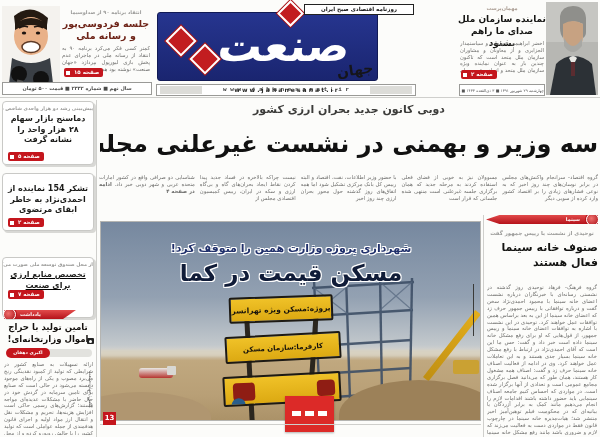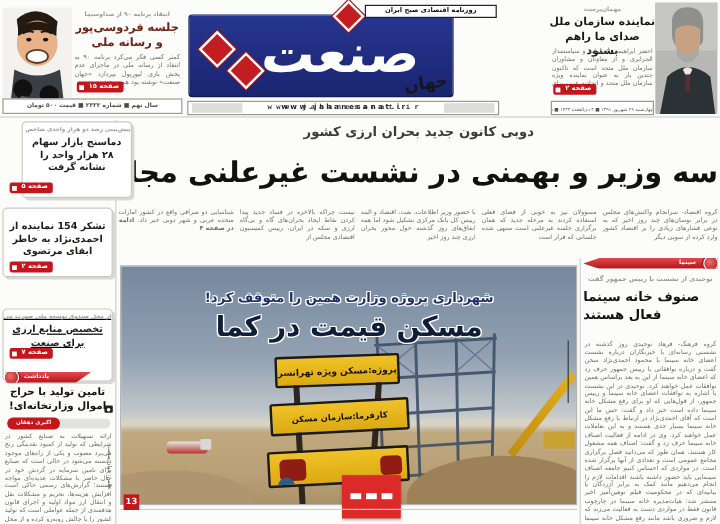--- a/index.html
+++ b/index.html
@@ -112,21 +112,21 @@
     <div class="tinybody" style="flex:1; font-size:5.3px; line-height:6.9px;">با حضور وزیر اطلاعات، نفت، اقتصاد و البته رییس کل بانک مرکزی تشکیل شود اما همه اتفاق‌های روز گذشته حول محور بحران ارزی چند روز اخیر</div>
     <div class="tinybody" style="flex:1; font-size:5.3px; line-height:6.9px;">نیست چراکه بالاخره در فساد جدید پیدا کردن نقاط ایجاد بحران‌های گاه و بی‌گاه ارزی و سکه در ایران، رییس کمیسیون اقتصادی مجلس از</div>
     <div class="tinybody" style="flex:1; font-size:5.3px; line-height:6.9px;">
       <span>شناسایی دو صرافی واقع در کشور امارات متحده عربی و شهر دوبی خبر داد.</span>
       <b>ادامه در صفحه ۴</b>
     </div>
   </div>
 
   <div class="rule abs" style="left:96px; top:100px; width:1px; height:337px;"></div>
 
-  <div class="sidebox" style="top:101px; height:64px;margin-left:16px;">
+  <div class="sidebox" style="top:101px; height:64px;">
     <div class="kicker">پیش‌بینی رشد دو هزار واحدی شاخص در یک ماه</div>
     <h3>دماسنج بازار سهام ۲۸ هزار واحد را نشانه گرفت</h3>
   </div>
   <div class="badge" style="left:8px; top:152px;">صفحه ۵</div>
 
   <div class="sidebox" style="top:173px; height:58px;">
     <h3 style="padding-top:10px;">تشکر 154 نماینده از احمدی‌نژاد به خاطر ابقای مرتضوی</h3>
   </div>
   <div class="badge" style="left:8px; top:218px;">صفحه ۲</div>
 
@@ -207,16 +207,16 @@
     <div class="abs" style="left:2px; top:1.5px; width:3px; height:3px; background:#fff; border-radius:50%;"></div>
   </div>
 
   <div class="rule abs" style="left:483px; top:215px; width:1px; height:222px;"></div>
 
   <div class="ribbon" style="left:486px; top:215px; width:112px; clip-path:polygon(0 50%,12% 0,100% 0,100% 100%,12% 100%);">
     <div class="dot" style="right:-1px;"></div>
     <div class="rtext" style="right:18px;">سینما</div>
   </div>
   <div class="abs kicker" style="left:486px; top:230px; width:112px; font-size:5.4px;">توحیدی از نشست با رییس جمهور گفت</div>
-  <div class="abs" style="left:486px; top:240px; width:112px; font-size:11px; font-weight:bold; color:#131311; text-align:left; line-height:15px;">صنوف خانه سینما فعال هستند</div>
+  <div class="abs" style="left:486px; top:240px; width:112px; font-size:11px; font-weight:bold; color:#131311; text-align:right; line-height:15px;">صنوف خانه سینما فعال هستند</div>
   <div class="abs tinybody" style="left:487px; top:284px; width:110px; height:151px; font-size:5.3px; line-height:6.9px;">گروه فرهنگ- فرهاد توحیدی روز گذشته در نشستی رسانه‌ای با خبرنگاران درباره نشست اعضای خانه سینما با محمود احمدی‌نژاد سخن گفت و درباره توافقاتی با رییس جمهور حرف زد که اعضای خانه سینما از این به بعد براساس همین توافقات عمل خواهند کرد. توحیدی در این نشست با اشاره به توافقات اعضای خانه سینما و رییس جمهور، از قول‌هایی که او برای رفع مشکل خانه سینما داده است خبر داد و گفت: حس ما این است که آقای احمدی‌نژاد در ارتباط با رفع مشکل خانه سینما بسیار جدی هستند و به این تعاملات عمل خواهند کرد. وی در ادامه از فعالیت اصناف خانه سینما حرف زد و گفت: اصناف همه مشغول کار هستند، همان طور که می‌دانید فصل برگزاری مجامع عمومی است و تعدادی از آنها برگزار شده است. در مواردی که احساس کنیم جامعه اصناف سینمایی باید حضور داشته باشند اقدامات لازم را انجام می‌دهیم مانند کمک به برابر آزردگان یا بیانیه‌ای که در محکومیت فیلم توهین‌آمیز اخیر منتشر شد؛ هیات‌مدیره خانه سینما در چارچوب قانون فقط در مواردی دست به فعالیت می‌زند که لازم و ضروری باشد مانند رفع مشکل خانه سینما و ...</div>
 
 </div>
 
 </body></html>

